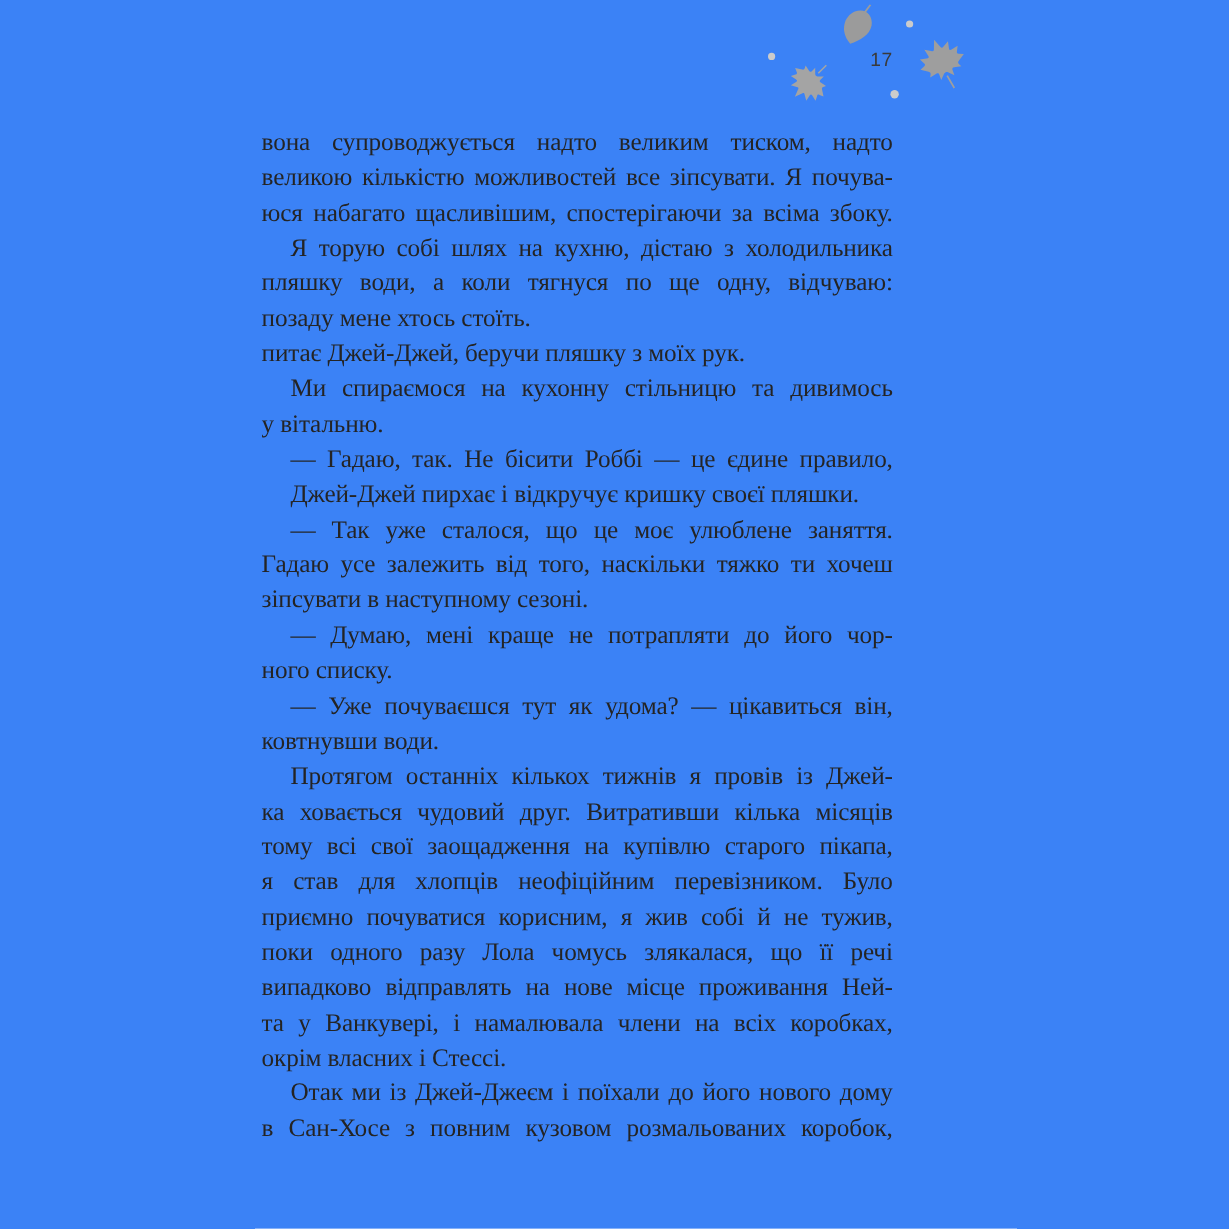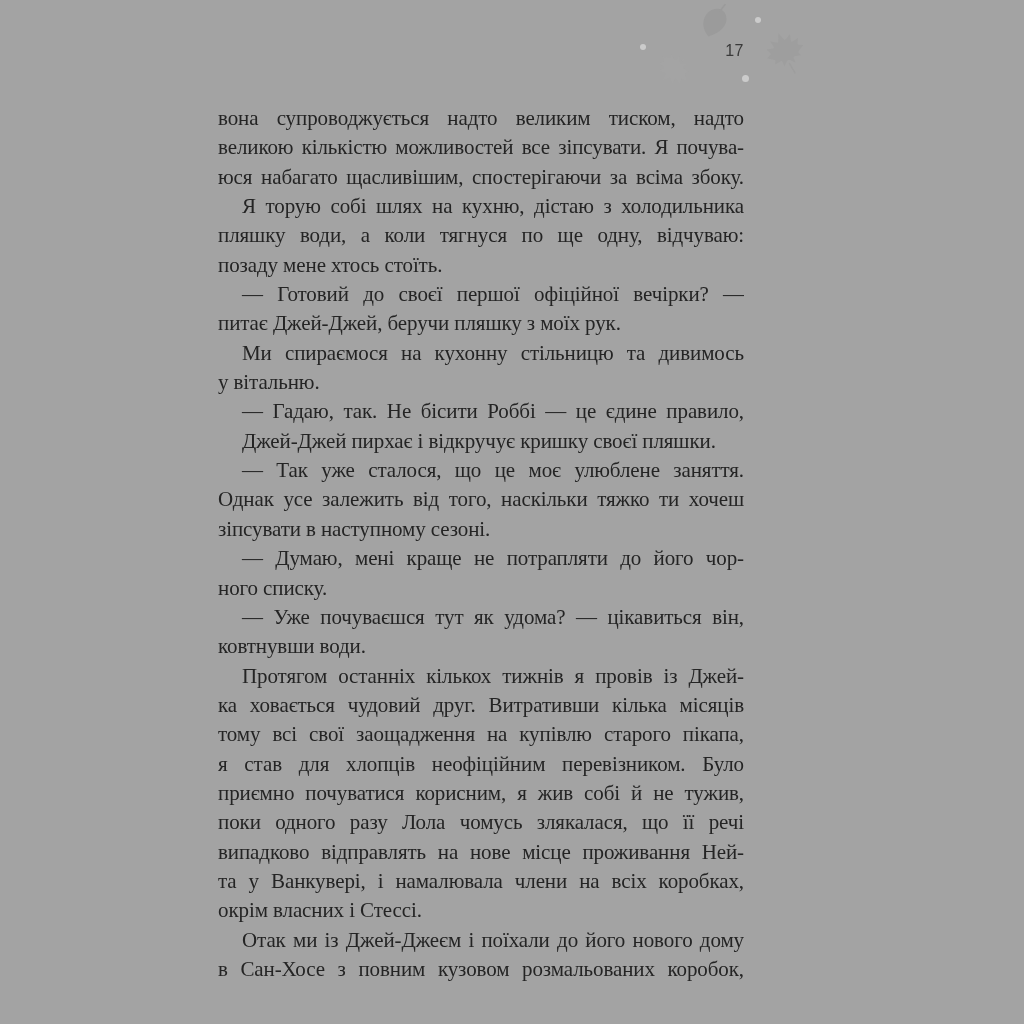--- a/index.html
+++ b/index.html
@@ -4,21 +4,21 @@
 <style>
   html, body {
     margin: 0;
     padding: 0;
     background: #ffffff;
   }
   .page {
     position: relative;
     width: 1024px;
     height: 1024px;
-    background: #a3a3a3;
+    background: #3b82f6;
     overflow: hidden;
     font-family: "Liberation Serif", "DejaVu Serif", serif;
   }
 
   
   .deco { position: absolute; }
   .page-number {
     position: absolute;
     top: 43px;
     left: 700px;
@@ -95,28 +95,27 @@
 
   <div class="page-number">17</div>
 
   <div class="text-block">
       <div class="line">вона супроводжується надто великим тиском, надто</div>
       <div class="line">великою кількістю можливостей все зіпсувати. Я почува-</div>
       <div class="line">юся набагато щасливішим, спостерігаючи за всіма збоку.</div>
       <div class="line indent">Я торую собі шлях на кухню, дістаю з холодильника</div>
       <div class="line">пляшку води, а коли тягнуся по ще одну, відчуваю:</div>
       <div class="line no-j">позаду мене хтось стоїть.</div>
-      <div class="line indent">— Готовий до своєї першої офіційної вечірки? —</div>
       <div class="line no-j">питає Джей-Джей, беручи пляшку з моїх рук.</div>
       <div class="line indent">Ми спираємося на кухонну стільницю та дивимось</div>
       <div class="line no-j">у вітальню.</div>
       <div class="line indent">— Гадаю, так. Не бісити Роббі — це єдине правило,</div>
       <div class="line no-j indent">Джей-Джей пирхає і відкручує кришку своєї пляшки.</div>
       <div class="line indent">— Так уже сталося, що це моє улюблене заняття.</div>
-      <div class="line">Однак усе залежить від того, наскільки тяжко ти хочеш</div>
+      <div class="line">Гадаю усе залежить від того, наскільки тяжко ти хочеш</div>
       <div class="line no-j">зіпсувати в наступному сезоні.</div>
       <div class="line indent">— Думаю, мені краще не потрапляти до його чор-</div>
       <div class="line no-j">ного списку.</div>
       <div class="line indent">— Уже почуваєшся тут як удома? — цікавиться він,</div>
       <div class="line no-j">ковтнувши води.</div>
       <div class="line indent">Протягом останніх кількох тижнів я провів із Джей-</div>
       <div class="line">ка ховається чудовий друг. Витративши кілька місяців</div>
       <div class="line">тому всі свої заощадження на купівлю старого пікапа,</div>
       <div class="line">я став для хлопців неофіційним перевізником. Було</div>
       <div class="line">приємно почуватися корисним, я жив собі й не тужив,</div>

